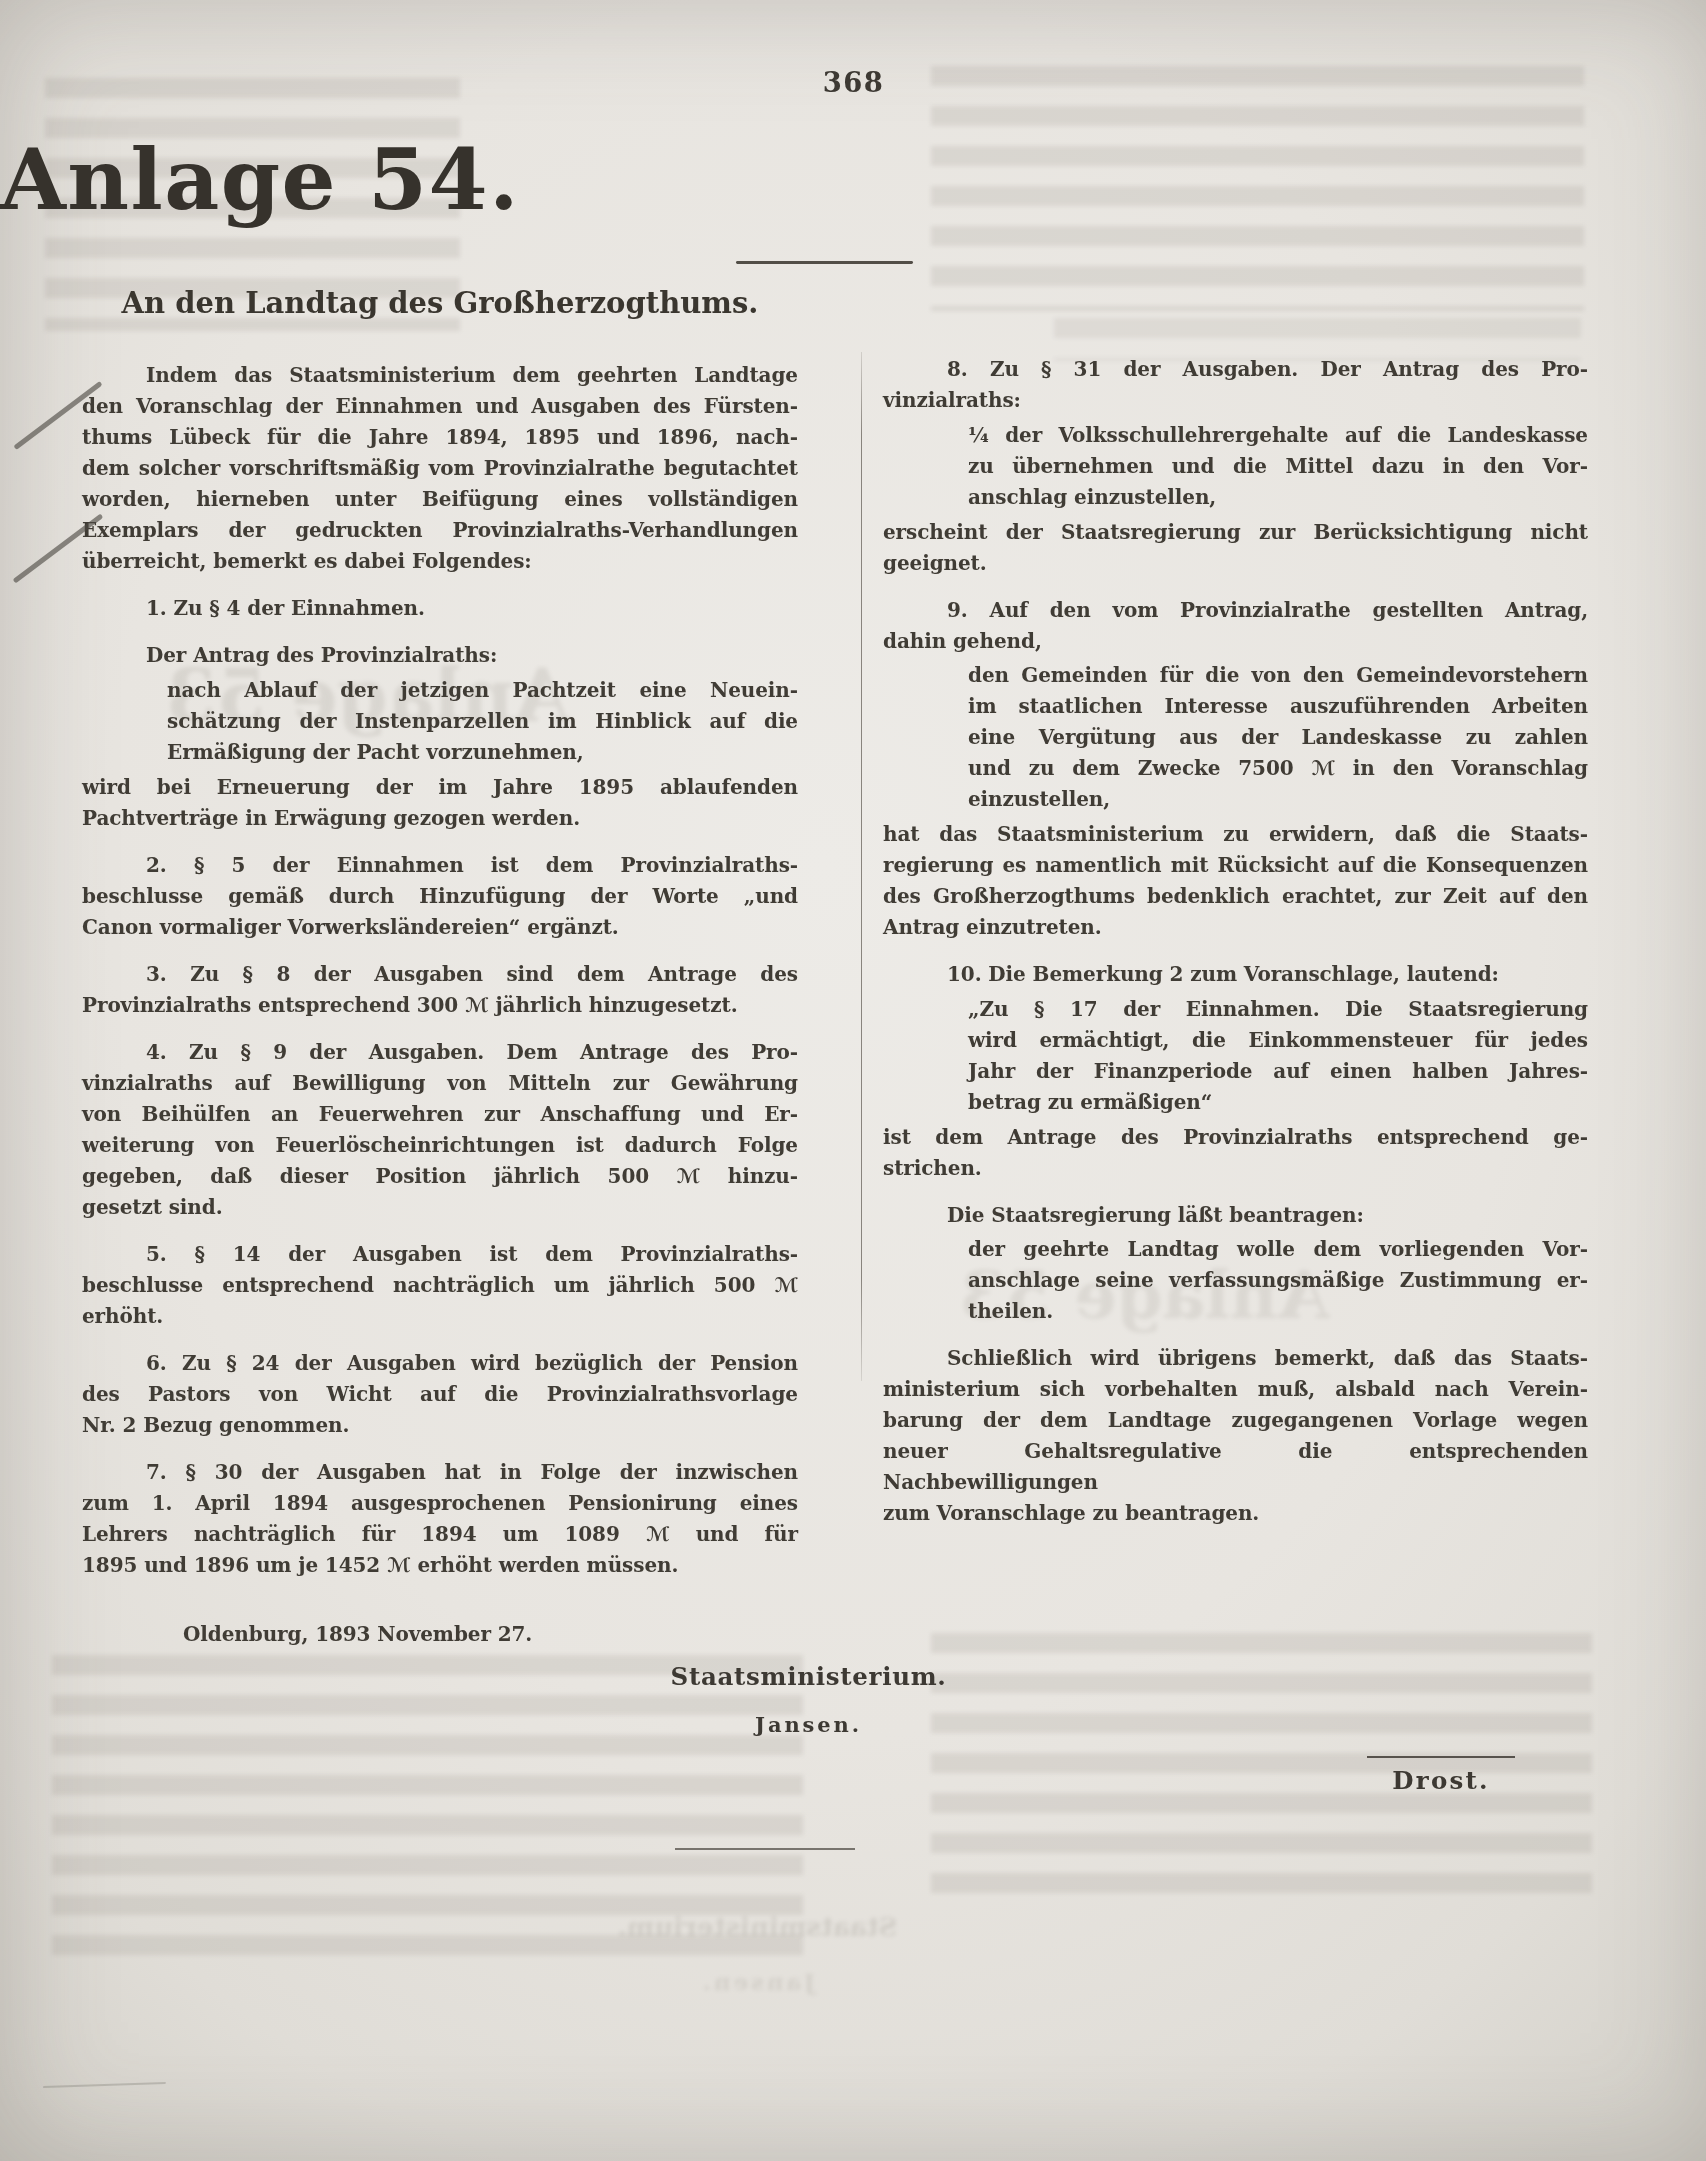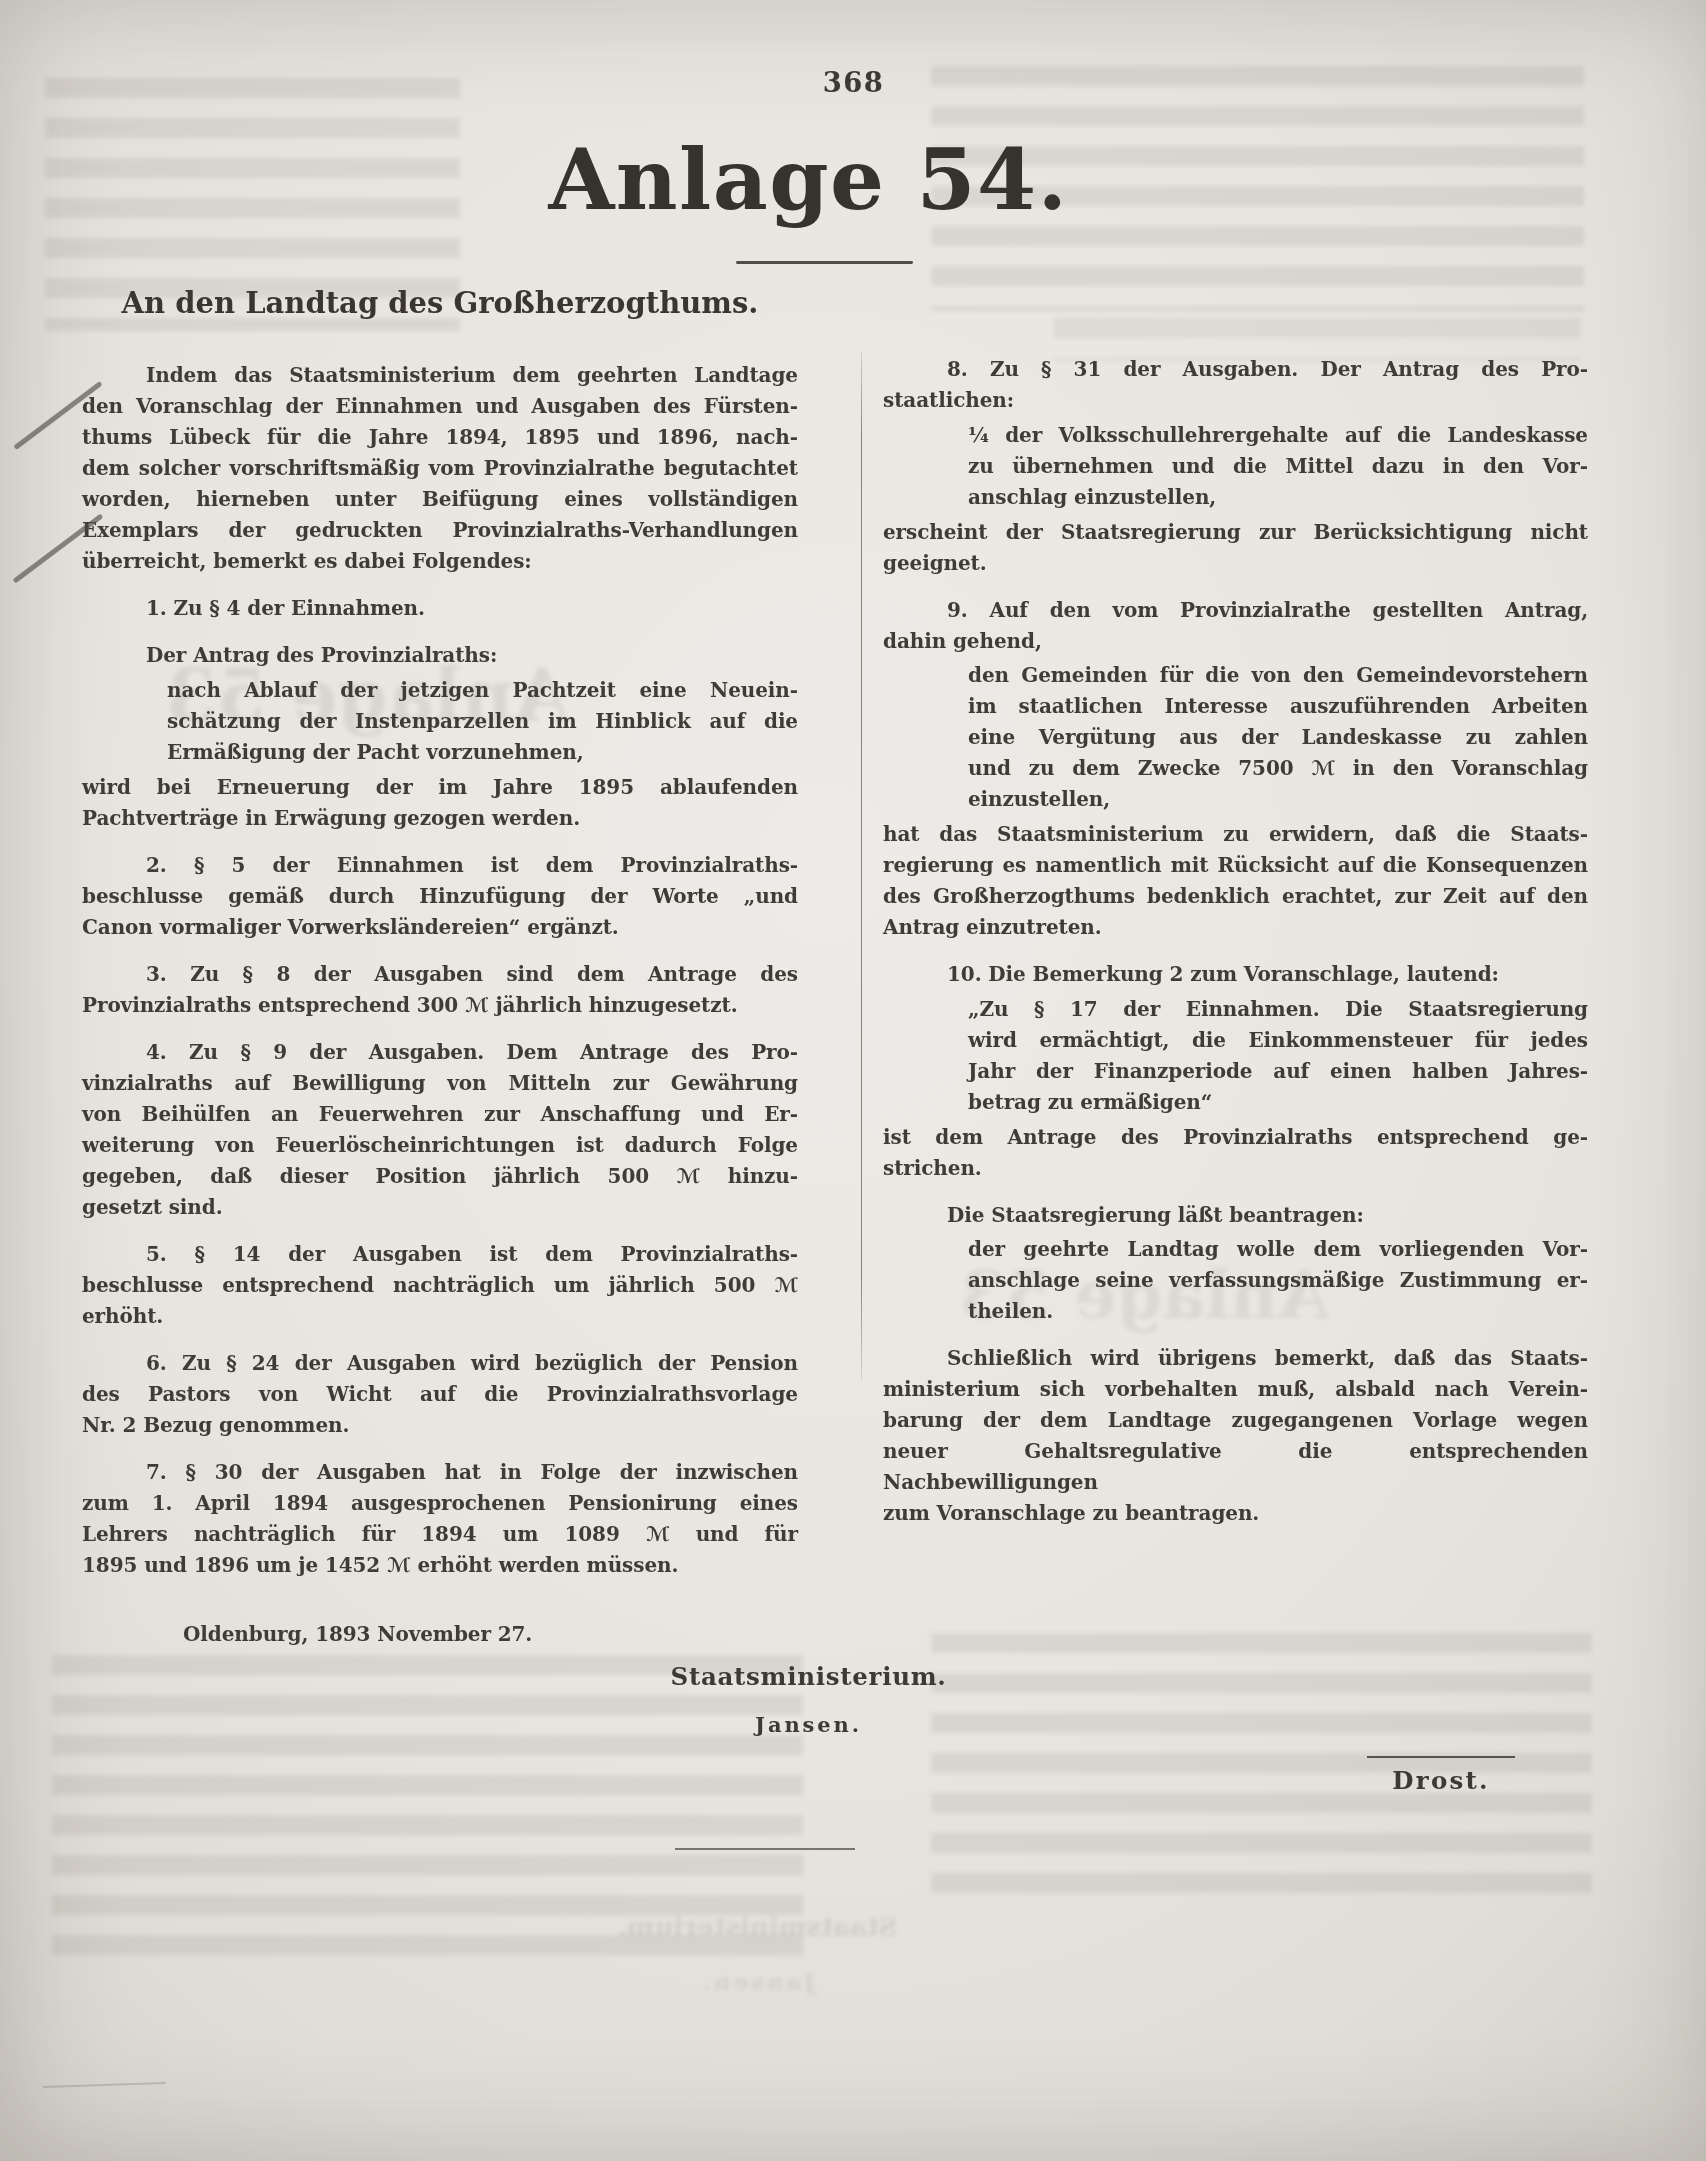--- a/index.html
+++ b/index.html
@@ -15,21 +15,21 @@
     box-shadow:inset 0 0 116px rgba(90,84,74,.28);
     padding-left:12px;
   }
   
   .pagenum{
     position:absolute;top:66px;left:0;width:1707px;
     text-align:center;font-size:27.4px;font-weight:bold;letter-spacing:1.4px;
   }
   .title{
     position:absolute;top:129px;left:0;width:1617px;margin:0;
-    text-align:center;font-size:85px;font-weight:bold;color:#36322c;
+    font-size:85px;font-weight:bold;color:#36322c;
     letter-spacing:1.4px;
   }
   .title-rule{
     position:absolute;top:261px;left:736px;width:177px;height:2.9px;
     background:rgba(55,50,44,.85);border-radius:1.4px;
   }
   .salutation{
     position:absolute;top:286px;left:82px;width:716px;
     text-align:center;font-size:29px;font-weight:bold;color:#3a362f;
   }
@@ -179,21 +179,21 @@
         <div class="line just">Lehrers nachträglich für 1894 um 1089 ℳ und für</div>
         <div class="line">1895 und 1896 um je 1452 ℳ erhöht werden müssen.</div>
       </div>
       <div class="block date">
         <div class="line">Oldenburg, 1893 November 27.</div>
       </div>
     </div>
   <div class="col col-right" id="col-right">
       <div class="block item">
         <div class="line just">8. Zu § 31 der Ausgaben. Der Antrag des Pro-</div>
-        <div class="line">staatlichen:</div>
+        <div class="line">vinzialraths:</div>
       </div>
       <div class="block quote">
         <div class="line just">¼ der Volksschullehrergehalte auf die Landeskasse</div>
         <div class="line just">zu übernehmen und die Mittel dazu in den Vor-</div>
         <div class="line">anschlag einzustellen,</div>
       </div>
       <div class="block flush">
         <div class="line just">erscheint der Staatsregierung zur Berücksichtigung nicht</div>
         <div class="line">geeignet.</div>
       </div>

